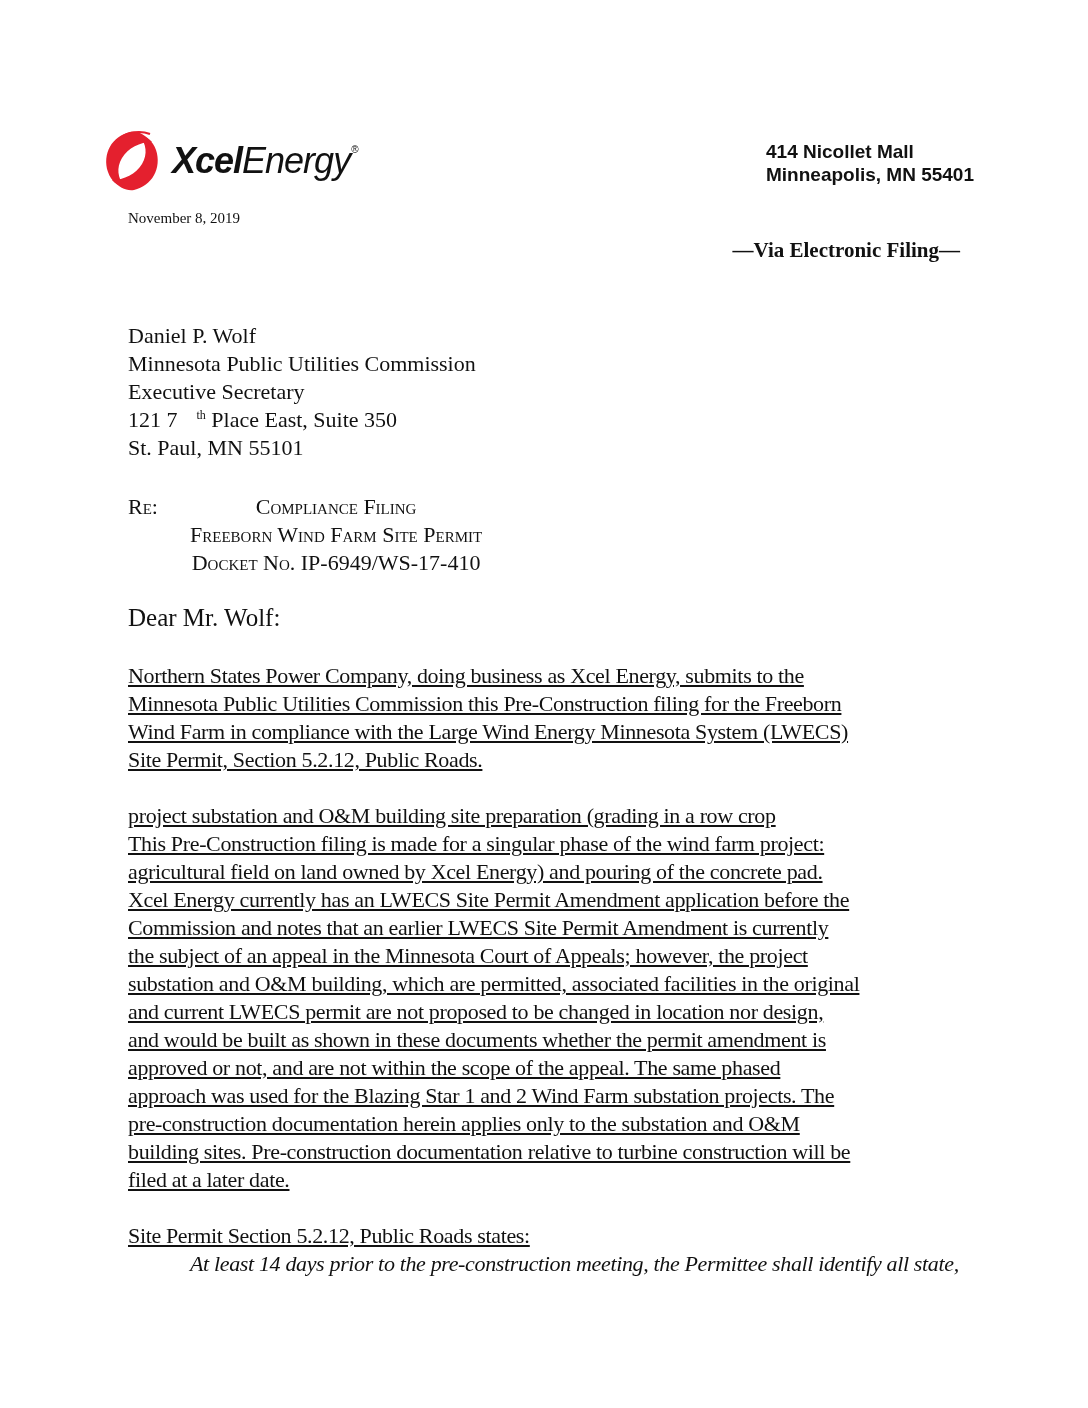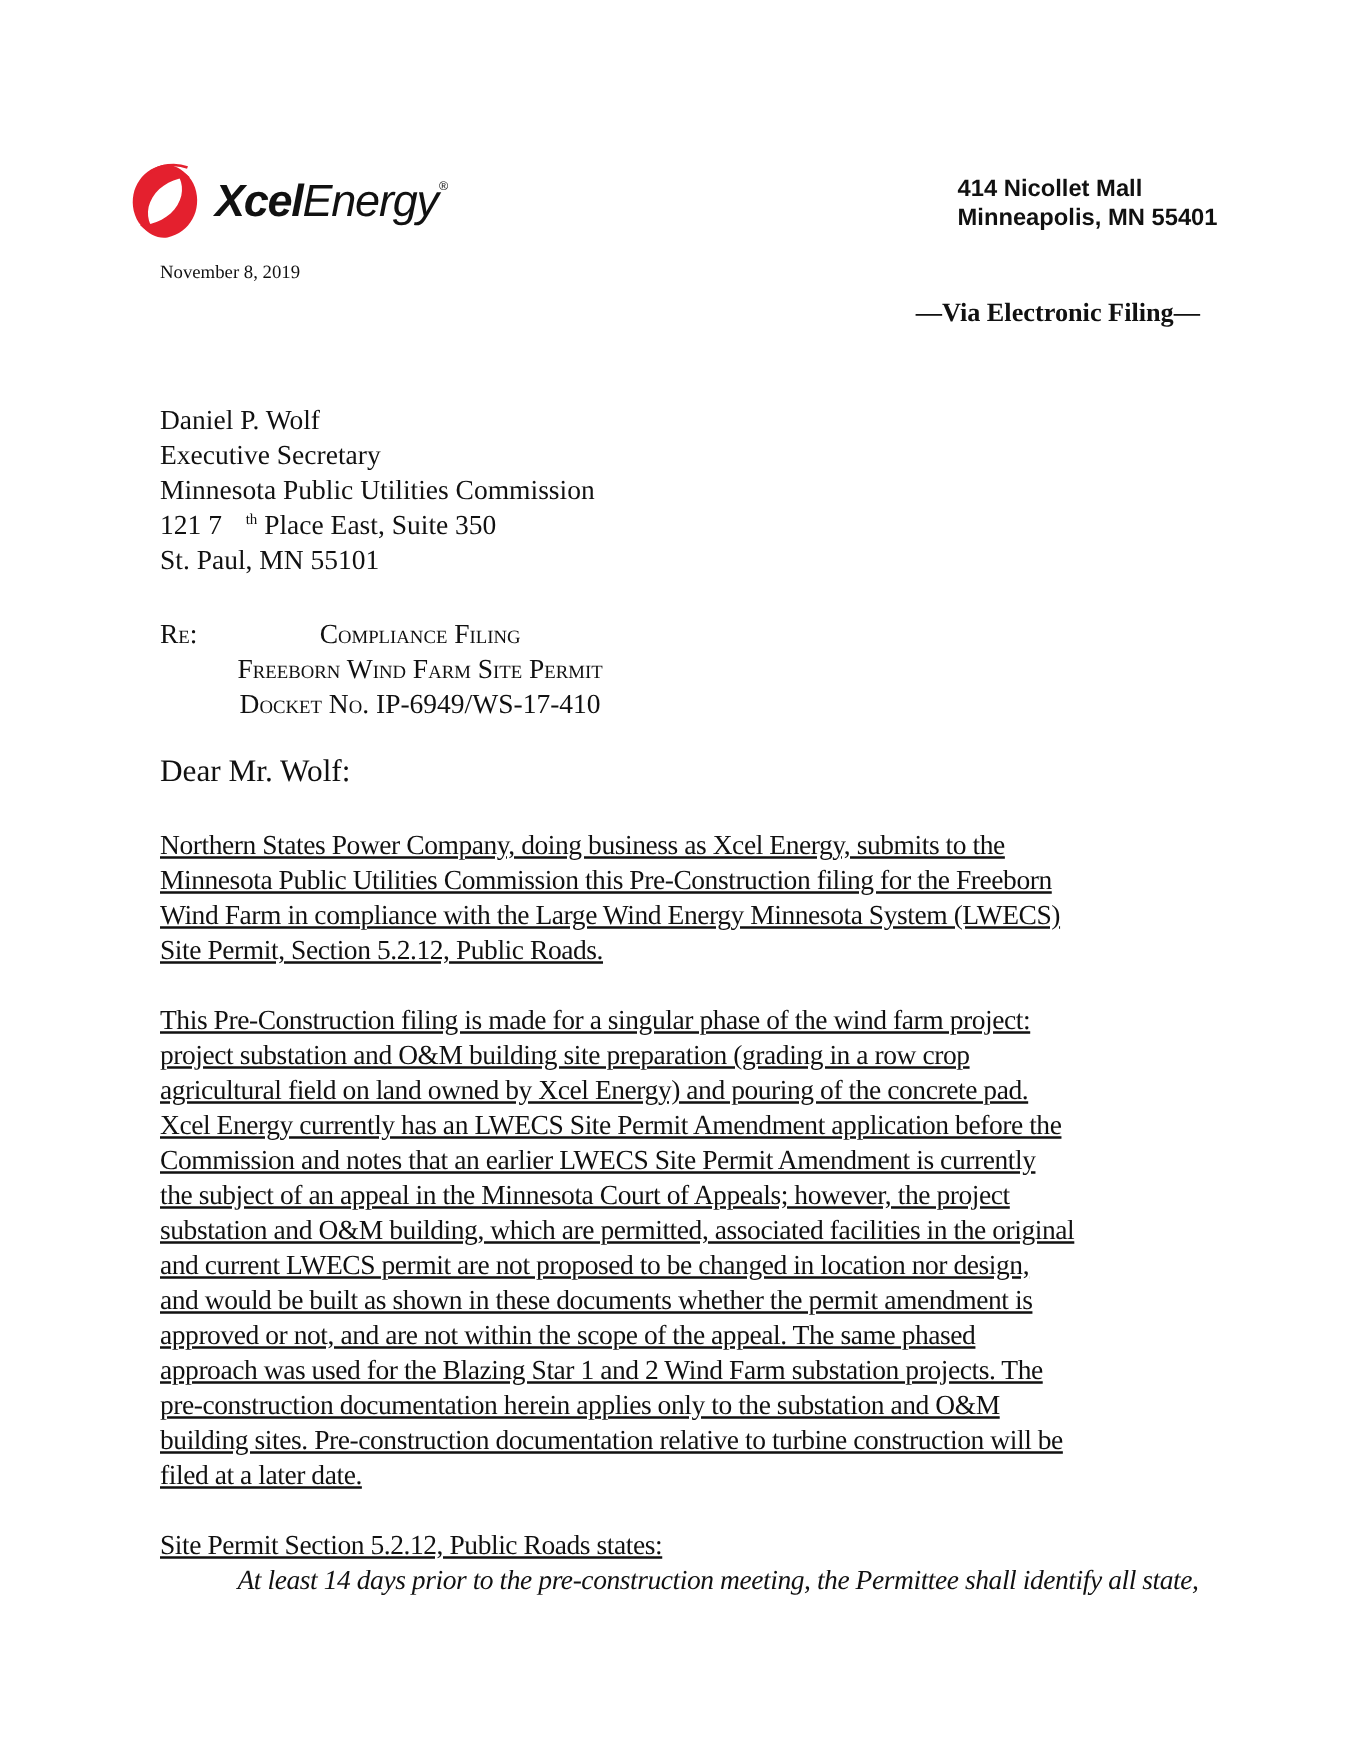--- a/index.html
+++ b/index.html
@@ -63,22 +63,22 @@
 <div class="return-address">
   <div>414 Nicollet Mall</div>
   <div>Minneapolis, MN 55401</div>
 </div>
 
 <div class="date">November 8, 2019</div>
 <div class="via">—Via Electronic Filing—</div>
 
 <div class="recipient">
   <div>Daniel P. Wolf</div>
+  <div>Minnesota Public Utilities Commission</div>
   <div>Executive Secretary</div>
-  <div>Minnesota Public Utilities Commission</div>
   <div><span>121 7</span><sup>th</sup><span> Place East, Suite 350</span></div>
   <div>St. Paul, MN  55101</div>
 </div>
 
 <div class="re-block">
   <div class="re-label">Re:</div>
   <div class="re-lines">
     <div>Compliance Filing</div>
     <div>Freeborn Wind Farm Site Permit</div>
     <div>Docket No. IP-6949/WS-17-410</div>
@@ -88,22 +88,22 @@
 <div class="salutation">Dear Mr. Wolf:</div>
 
 <div class="para p1">
   <span class="ln">Northern States Power Company, doing business as Xcel Energy, submits to the</span>
   <span class="ln">Minnesota Public Utilities Commission this Pre-Construction filing for the Freeborn</span>
   <span class="ln">Wind Farm in compliance with the Large Wind Energy Minnesota System (LWECS)</span>
   <span class="ln">Site Permit, Section 5.2.12, Public Roads.</span>
 </div>
 
 <div class="para p2">
+  <span class="ln">project substation and O&amp;M building site preparation (grading in a row crop</span>
   <span class="ln">This Pre-Construction filing is made for a singular phase of the wind farm project:</span>
-  <span class="ln">project substation and O&amp;M building site preparation (grading in a row crop</span>
   <span class="ln">agricultural field on land owned by Xcel Energy) and pouring of the concrete pad.</span>
   <span class="ln">Xcel Energy currently has an LWECS Site Permit Amendment application before the</span>
   <span class="ln">Commission and notes that an earlier LWECS Site Permit Amendment is currently</span>
   <span class="ln">the subject of an appeal in the Minnesota Court of Appeals; however, the project</span>
   <span class="ln">substation and O&amp;M building, which are permitted, associated facilities in the original</span>
   <span class="ln">and current LWECS permit are not proposed to be changed in location nor design,</span>
   <span class="ln">and would be built as shown in these documents whether the permit amendment is</span>
   <span class="ln">approved or not, and are not within the scope of the appeal. The same phased</span>
   <span class="ln">approach was used for the Blazing Star 1 and 2 Wind Farm substation projects. The</span>
   <span class="ln">pre-construction documentation herein applies only to the substation and O&amp;M</span>

